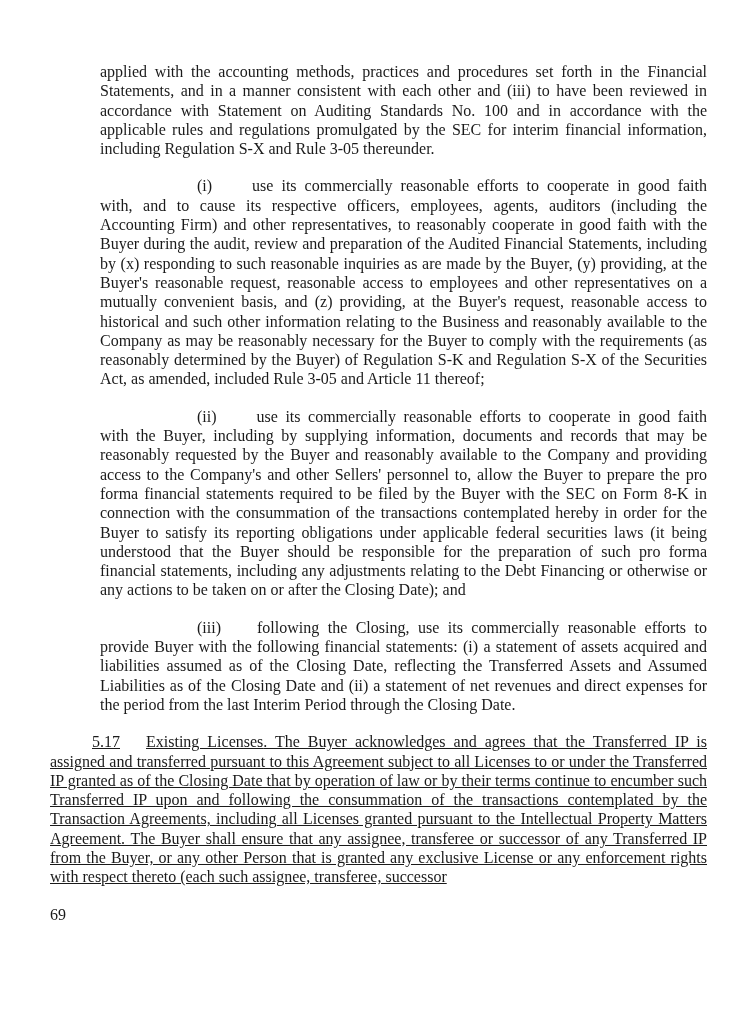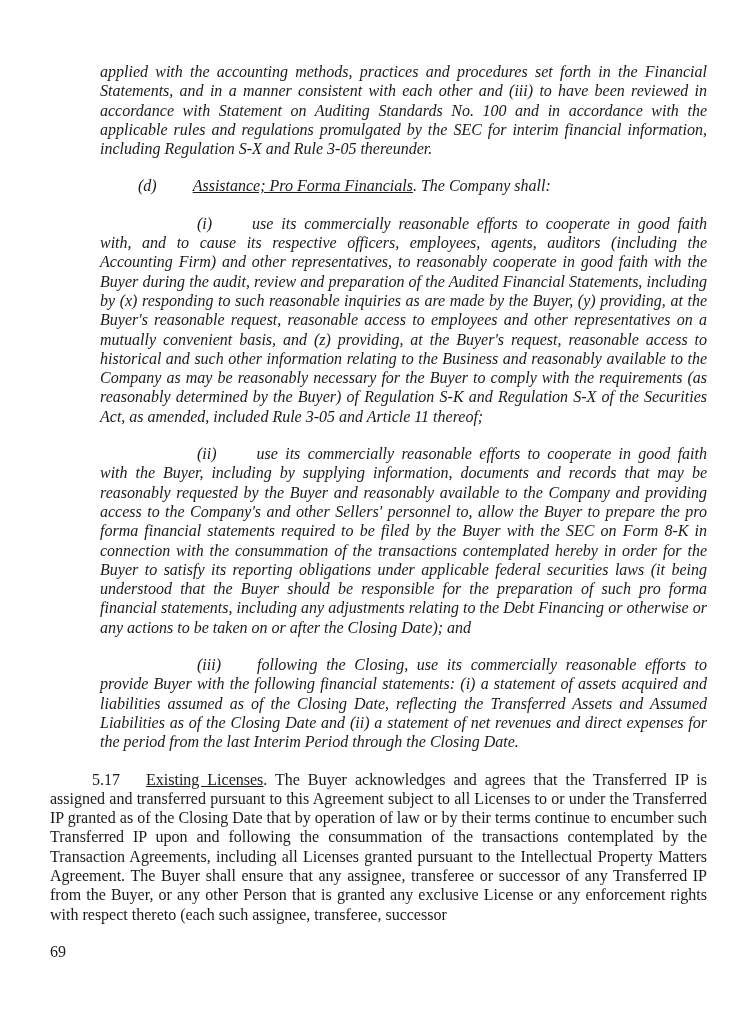--- a/index.html
+++ b/index.html
@@ -11,27 +11,27 @@
     height: 1012px;
     padding: 62px 43px 0 50px;
     background: #ffffff;
     font-family: "Liberation Serif", "DejaVu Serif", serif;
     font-size: 16px;
     line-height: 19.3px;
     color: #1a1a1a;
     text-align: justify;
   }
 
-  .block-indent { margin-left: 50px; font-style: italic; }
+  .block-indent { margin-left: 50px; }
 
   .para { margin: 0 0 18px 0; }
 
   .first-indent-38 { text-indent: 38px; }
   .first-indent-97 { text-indent: 97px; }
-  .first-indent-42 { text-indent: 42px; }
+  .first-indent-42 { text-indent: 42px; text-decoration: underline; }
 
   .tab { display: inline-block; }
   .tab-40 { width: 40px; }
   .tab-36 { width: 36px; }
   .tab-26 { width: 26px; }
 
   .underlined { text-decoration: underline; }
 
   .page-number {
     margin: 6px 0 0 0;
@@ -40,21 +40,20 @@
 </style>
 </head>
 <body>
 
 <div class="doc-page">
 
   <div class="block-indent">
 
     <p class="para">applied with the accounting methods, practices and procedures set forth in the Financial Statements, and in a manner consistent with each other and (iii) to have been reviewed in accordance with Statement on Auditing Standards No. 100 and in accordance with the applicable rules and regulations promulgated by the SEC for interim financial information, including Regulation S-X and Rule 3-05 thereunder.</p>
 
-    <p class="para first-indent-38"><span>(d)</span><span class="tab tab-36"></span><span class="underlined">Assistance; Pro Forma Financials</span><span>.  The Company shall:</span></p>
 
     <p class="para first-indent-97"><span>(i)</span><span class="tab tab-40"></span><span>use its commercially reasonable efforts to cooperate in good faith with, and to cause its respective officers, employees, agents, auditors (including the Accounting Firm) and other representatives, to reasonably cooperate in good faith with the Buyer during the audit, review and preparation of the Audited Financial Statements, including by (x) responding to such reasonable inquiries as are made by the Buyer, (y) providing, at the Buyer's reasonable request, reasonable access to employees and other representatives on a mutually convenient basis, and (z) providing, at the Buyer's request, reasonable access to historical and such other information relating to the Business and reasonably available to the Company as may be reasonably necessary for the Buyer to comply with the requirements (as reasonably determined by the Buyer) of Regulation S-K and Regulation S-X of the Securities Act, as amended, included Rule 3-05 and Article 11 thereof;</span></p>
 
     <p class="para first-indent-97"><span>(ii)</span><span class="tab tab-40"></span><span>use its commercially reasonable efforts to cooperate in good faith with the Buyer, including by supplying information, documents and records that may be reasonably requested by the Buyer and reasonably available to the Company and providing access to the Company's and other Sellers' personnel to, allow the Buyer to prepare the pro forma financial statements required to be filed by the Buyer with the SEC on Form 8-K in connection with the consummation of the transactions contemplated hereby in order for the Buyer to satisfy its reporting obligations under applicable federal securities laws (it being understood that the Buyer should be responsible for the preparation of such pro forma financial statements, including any adjustments relating to the Debt Financing or otherwise or any actions to be taken on or after the Closing Date); and</span></p>
 
     <p class="para first-indent-97"><span>(iii)</span><span class="tab tab-36"></span><span>following the Closing, use its commercially reasonable efforts to provide Buyer with the following financial statements: (i) a statement of assets acquired and liabilities assumed as of the Closing Date, reflecting the Transferred Assets and Assumed Liabilities as of the Closing Date and (ii) a statement of net revenues and direct expenses for the period from the last Interim Period through the Closing Date.</span></p>
 
   </div>
 
   <p class="para first-indent-42"><span>5.17</span><span class="tab tab-26"></span><span class="underlined">Existing Licenses</span><span>.  The Buyer acknowledges and agrees that the Transferred IP is assigned and transferred pursuant to this Agreement subject to all Licenses to or under the Transferred IP granted as of the Closing Date that by operation of law or by their terms continue to encumber such Transferred IP upon and following the consummation of the transactions contemplated by the Transaction Agreements, including all Licenses granted pursuant to the Intellectual Property Matters Agreement.  The Buyer shall ensure that any assignee, transferee or successor of any Transferred IP from the Buyer, or any other Person that is granted any exclusive License or any enforcement rights with respect thereto (each such assignee, transferee, successor</span></p>

